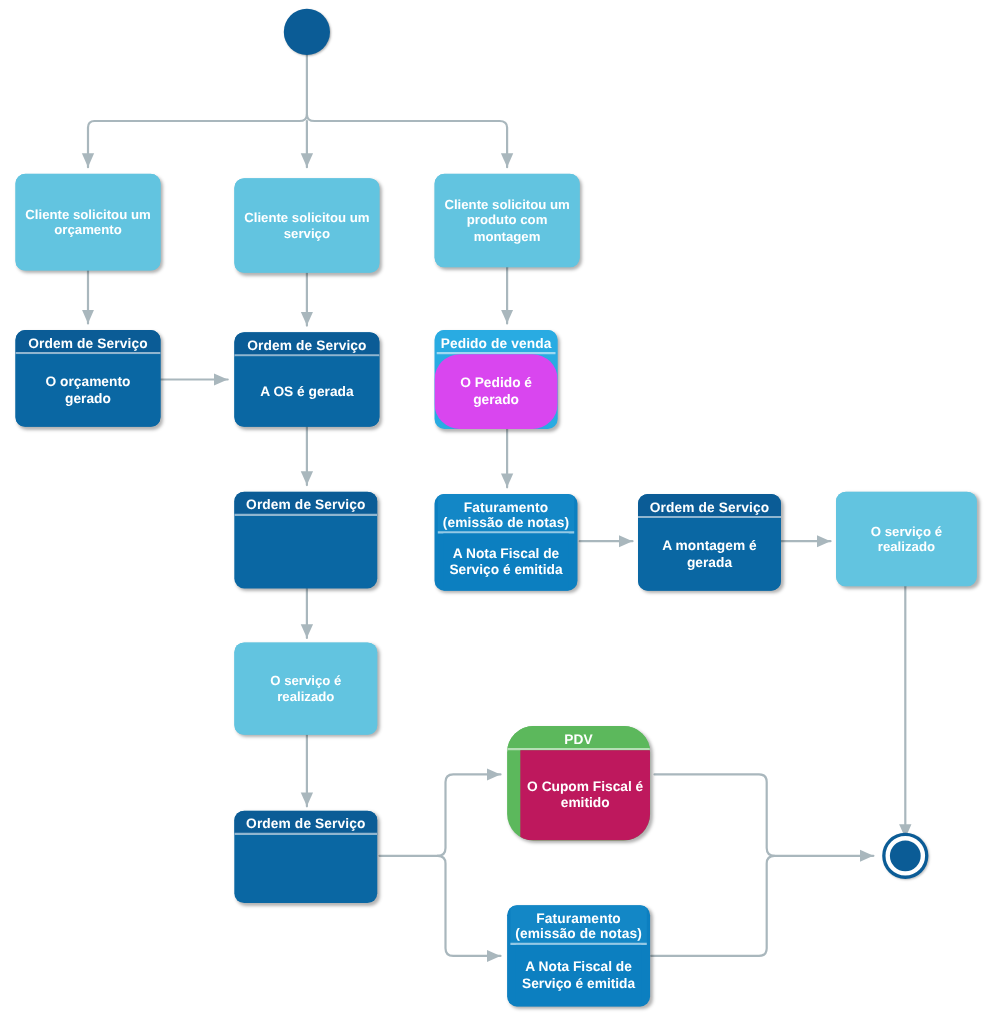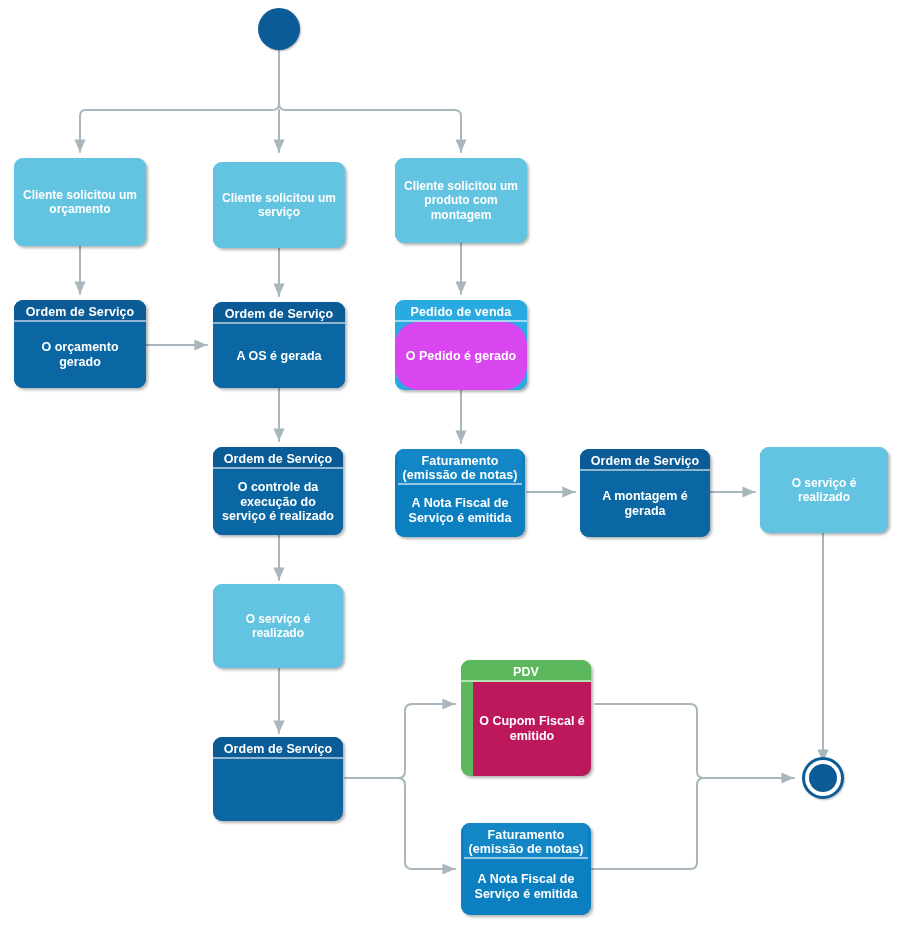--- a/index.html
+++ b/index.html
@@ -174,30 +174,27 @@
     <div class="hdr">Ordem de Serviço</div>
     <div class="body">O orçamento
 gerado</div>
   </div>
 
   <div class="node dark" style="left:213px; top:302px; width:132px; height:86px;">
     <div class="hdr">Ordem de Serviço</div>
     <div class="body">A OS é gerada</div>
   </div>
 
-  <div class="node mid" style="left:395px; top:300px; width:132px; height:90px;">
+  <div class="node mid" style="left:395px; top:300px; width:112px; height:90px;align-items:center;">
     <div class="hdr">Pedido de venda</div>
     <div class="body">O Pedido é gerado</div>
   </div>
 
   <div class="node dark" style="left:213px; top:447px; width:130px; height:88px;">
     <div class="hdr">Ordem de Serviço</div>
-    <div class="body">O controle da
-execução do
-serviço é realizado</div>
   </div>
 
   <div class="node fat" style="left:395px; top:449px; width:130px; height:88px;">
     <div class="hdr">Faturamento
 (emissão de notas)</div>
     <div class="body">A Nota Fiscal de
 Serviço é emitida</div>
   </div>
 
   <div class="node dark" style="left:580px; top:449px; width:130px; height:88px;">
@@ -209,21 +206,21 @@
   <div class="node pale plain" style="left:760px; top:447px; width:128px; height:86px;">
     <div class="body">O serviço é
 realizado</div>
   </div>
 
   <div class="node pale plain" style="left:213px; top:584px; width:130px; height:84px;">
     <div class="body">O serviço é
 realizado</div>
   </div>
 
-  <div class="node green" style="left:461px; top:660px; width:130px; height:116px;">
+  <div class="node green" style="left:461px; top:660px; width:130px; height:104px;border-radius:24px;">
     <div class="hdr">PDV</div>
     <div class="body">O Cupom Fiscal é
 emitido</div>
   </div>
 
   <div class="node dark" style="left:213px; top:737px; width:130px; height:84px;">
     <div class="hdr">Ordem de Serviço</div>
   </div>
 
   <div class="node fat" style="left:461px; top:823px; width:130px; height:92px;">

